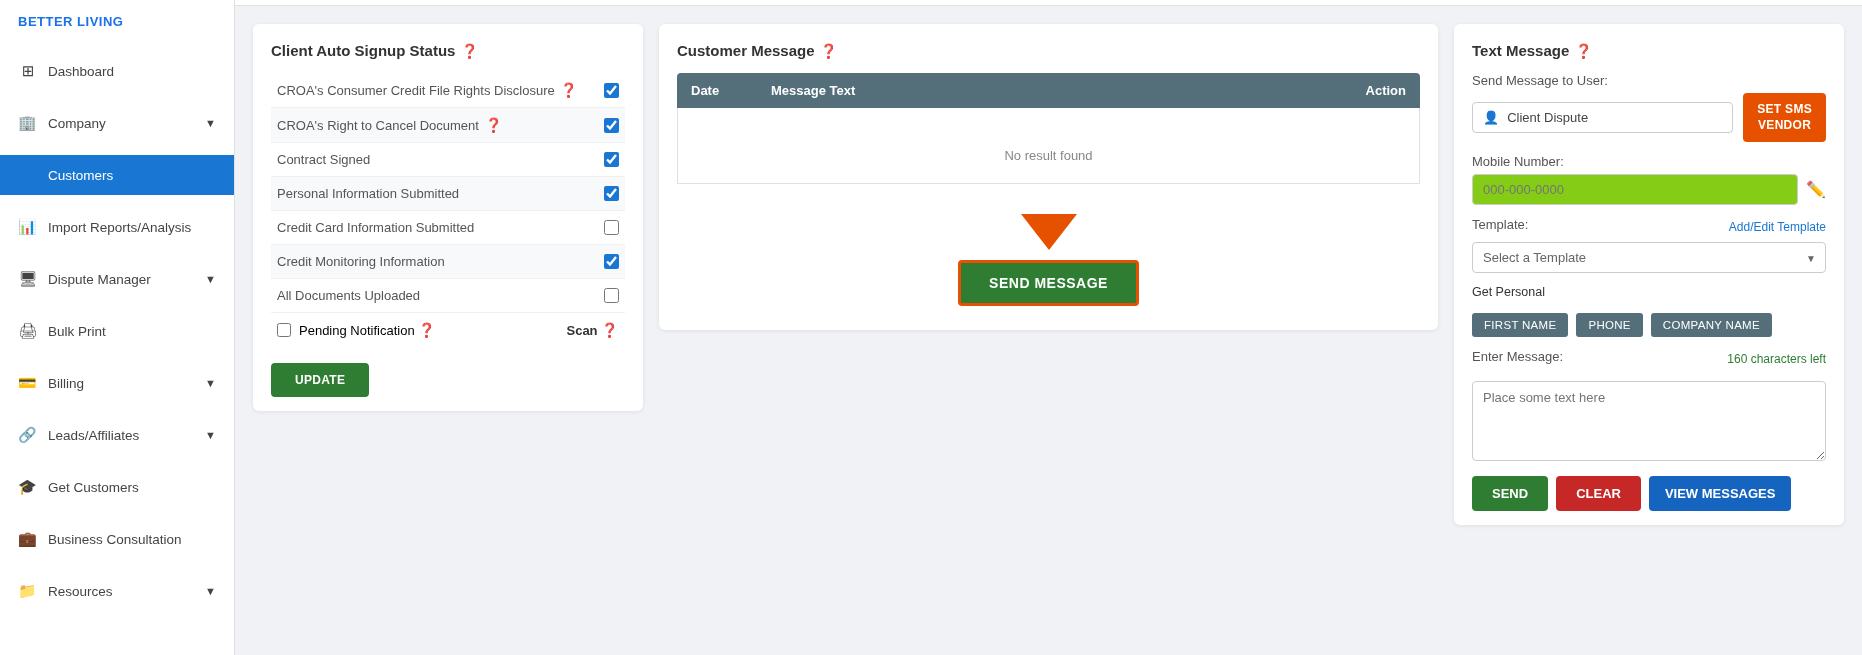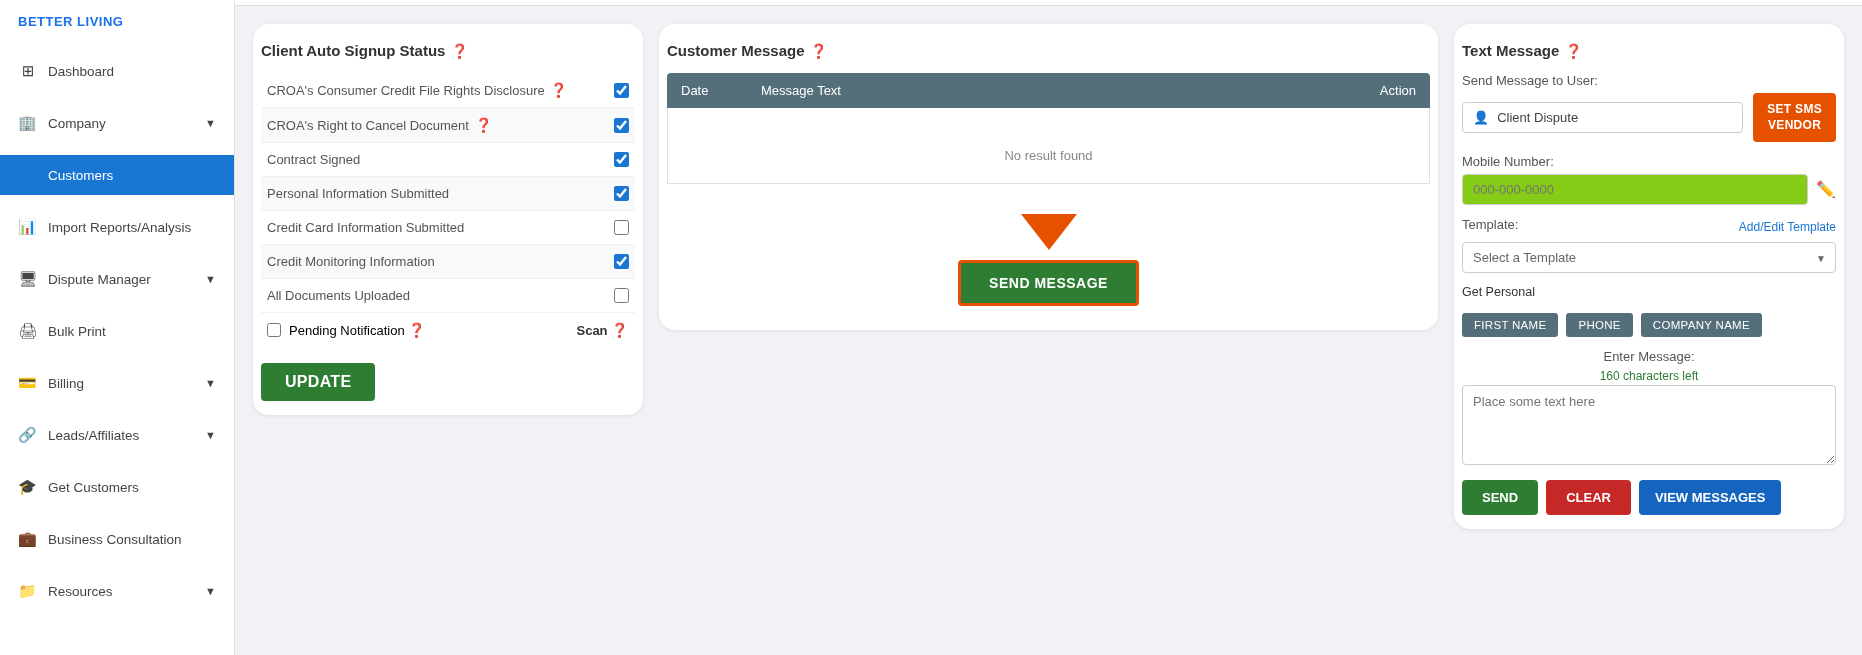--- a/index.html
+++ b/index.html
@@ -53,23 +53,23 @@
     .panels-row {
       display: flex;
       gap: 16px;
       padding: 18px 18px;
       align-items: flex-start;
     }
 
     
     .panel {
       background: #fff;
-      border-radius: 16px;
+      border-radius: 6px;
       box-shadow: 0 1px 4px rgba(0,0,0,0.08);
-      padding: 18px 8px 14px;
+      padding: 18px 18px 14px;
     }
     .panel-title {
       font-size: 15px;
       font-weight: 600;
       color: #333;
       margin-bottom: 14px;
       display: flex;
       align-items: center;
       gap: 6px;
     }
@@ -96,36 +96,36 @@
     .pending-row { display: flex; align-items: center; gap: 8px; font-size: 13px; padding: 9px 6px; }
     .pending-row input[type="checkbox"] { width: 14px; height: 14px; }
     .scan-label { font-weight: 600; color: #333; display: flex; align-items: center; gap: 4px; margin-left: auto; }
     .btn-update {
       margin-top: 16px;
       background: #2e7d32;
       color: #fff;
       border: none;
       border-radius: 4px;
       padding: 10px 24px;
-      font-size: 16px;
+      font-size: 12px;
       font-weight: 600;
       cursor: pointer;
       letter-spacing: 0.3px;
     }
 
     
     .panel-message { flex: 1; min-width: 350px; }
     .msg-table-header {
       display: flex;
       background: #546e7a;
       color: #fff;
       border-radius: 4px 4px 0 0;
       padding: 10px 14px;
       font-size: 13px;
-      font-weight: 400;
+      font-weight: 700;
       gap: 0;
       align-items: flex-end;
     }
     .msg-col-date { width: 80px; }
     .msg-col-text { flex: 1; }
     .msg-col-action { width: 80px; text-align: right; }
     .msg-no-result {
       text-align: center;
       color: #888;
       padding: 40px 0 20px;
@@ -467,21 +467,21 @@
       <div class="sms-row">
         <div class="get-personal-label">Get Personal</div>
         <div class="personal-btns">
           <button class="btn-personal">FIRST NAME</button>
           <button class="btn-personal">PHONE</button>
           <button class="btn-personal">COMPANY NAME</button>
         </div>
       </div>
 
       <div class="sms-row">
-        <div style="display:flex;justify-content:space-between;align-items:center;margin-bottom:2px;flex-direction:column;">
+        <div style="display:flex;justify-content:space-between;align-items:center;margin-bottom:12px;">
           <span class="sms-label">Enter Message:</span>
           <span class="chars-left">160 characters left</span>
         </div>
         <textarea class="message-textarea" placeholder="Place some text here" style=""></textarea>
       </div>
 
       <div class="sms-action-row">
         <button class="btn-send">SEND</button>
         <button class="btn-clear">CLEAR</button>
         <button class="btn-view-messages">VIEW MESSAGES</button>

